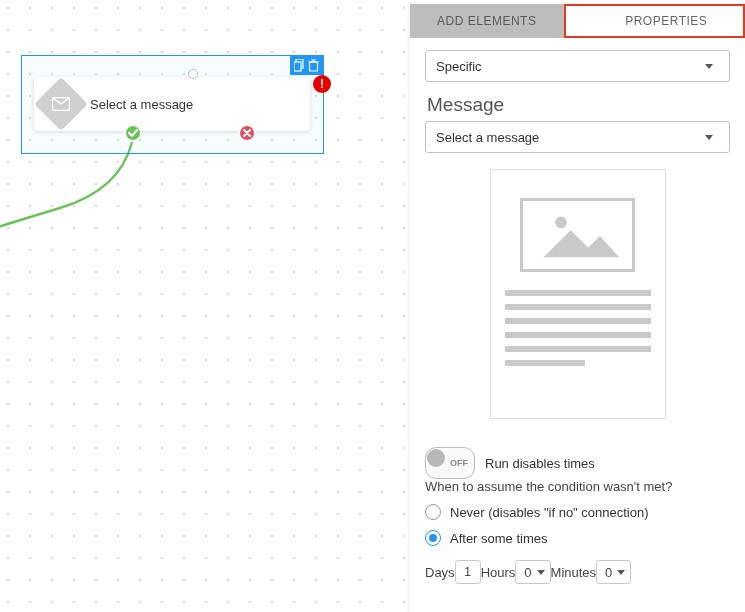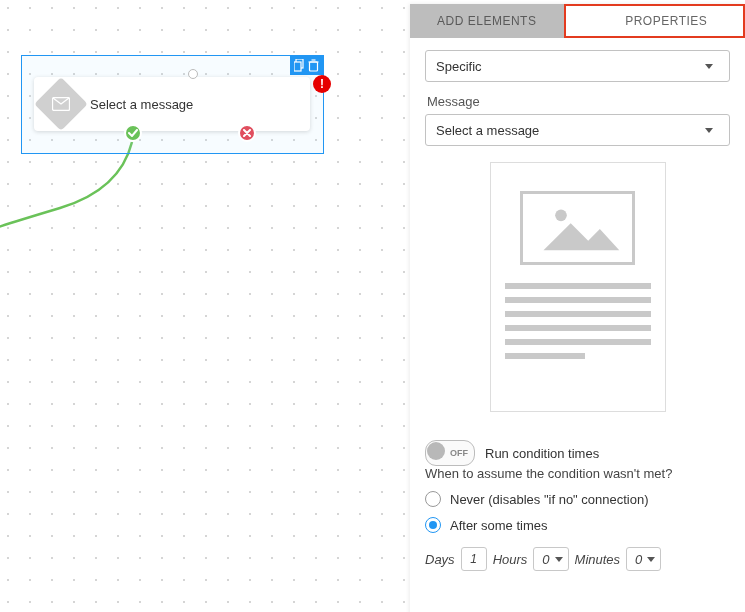--- a/index.html
+++ b/index.html
@@ -163,21 +163,21 @@
     border-radius: 3px;
     height: 32px;
     display: flex;
     align-items: center;
     justify-content: space-between;
     padding: 0 16px 0 10px;
     background: #fff;
     cursor: pointer;
   }
   .label {
-    font-size: 13px;
+    font-size: 19px;
     color: #555;
     margin: 12px 0 5px 2px;
   }
   .preview {
     margin: 16px auto 0 auto;
     width: 176px;
     height: 250px;
     border: 1px solid #ddd;
     background: #fff;
     padding: 28px 14px 14px 14px;
@@ -198,21 +198,21 @@
   }
   .preview-line.short { width: 55%; }
 
   .toggle-row {
     margin-top: 28px;
     display: flex;
     align-items: center;
     gap: 10px;
   }
   .toggle {
-    width: 50px; height: 26px;
+    width: 50px; height: 32px;
     border: 1px solid #bcbcbc;
     border-radius: 11px;
     position: relative;
     background: #fafafa;
     cursor: pointer;
   }
   .toggle-knob {
     position: absolute;
     left: 1px; top: 1px;
     width: 18px; height: 18px;
@@ -254,24 +254,22 @@
     position: absolute;
     left: 3px; top: 3px;
     width: 8px; height: 8px;
     background: #2196f3;
     border-radius: 50%;
   }
   .time-row {
     margin-top: 14px;
     display: flex;
     align-items: center;
-    gap: 6px;
     font-size: 13px;
     color: #444;
-    font-style: italic;
   }
   .time-input {
     width: 26px;
     height: 24px;
     border: 1px solid #c8c8c8;
     border-radius: 3px;
     text-align: center;
     font-size: 12px;
     line-height: 22px;
   }
@@ -376,21 +374,21 @@
       <div class="preview-line"></div>
       <div class="preview-line"></div>
       <div class="preview-line short"></div>
     </div>
 
     <div class="toggle-row">
       <div class="toggle">
         <div class="toggle-knob"></div>
         <span class="toggle-text">OFF</span>
       </div>
-      <span>Run condition times</span>
+      <span>Run disables times</span>
     </div>
 
     <div class="condition-q">When to assume the condition wasn't met?</div>
 
     <div class="radio-row">
       <div class="radio"></div>
       <span>Never (disables "if no" connection)</span>
     </div>
     <div class="radio-row">
       <div class="radio checked"></div>

